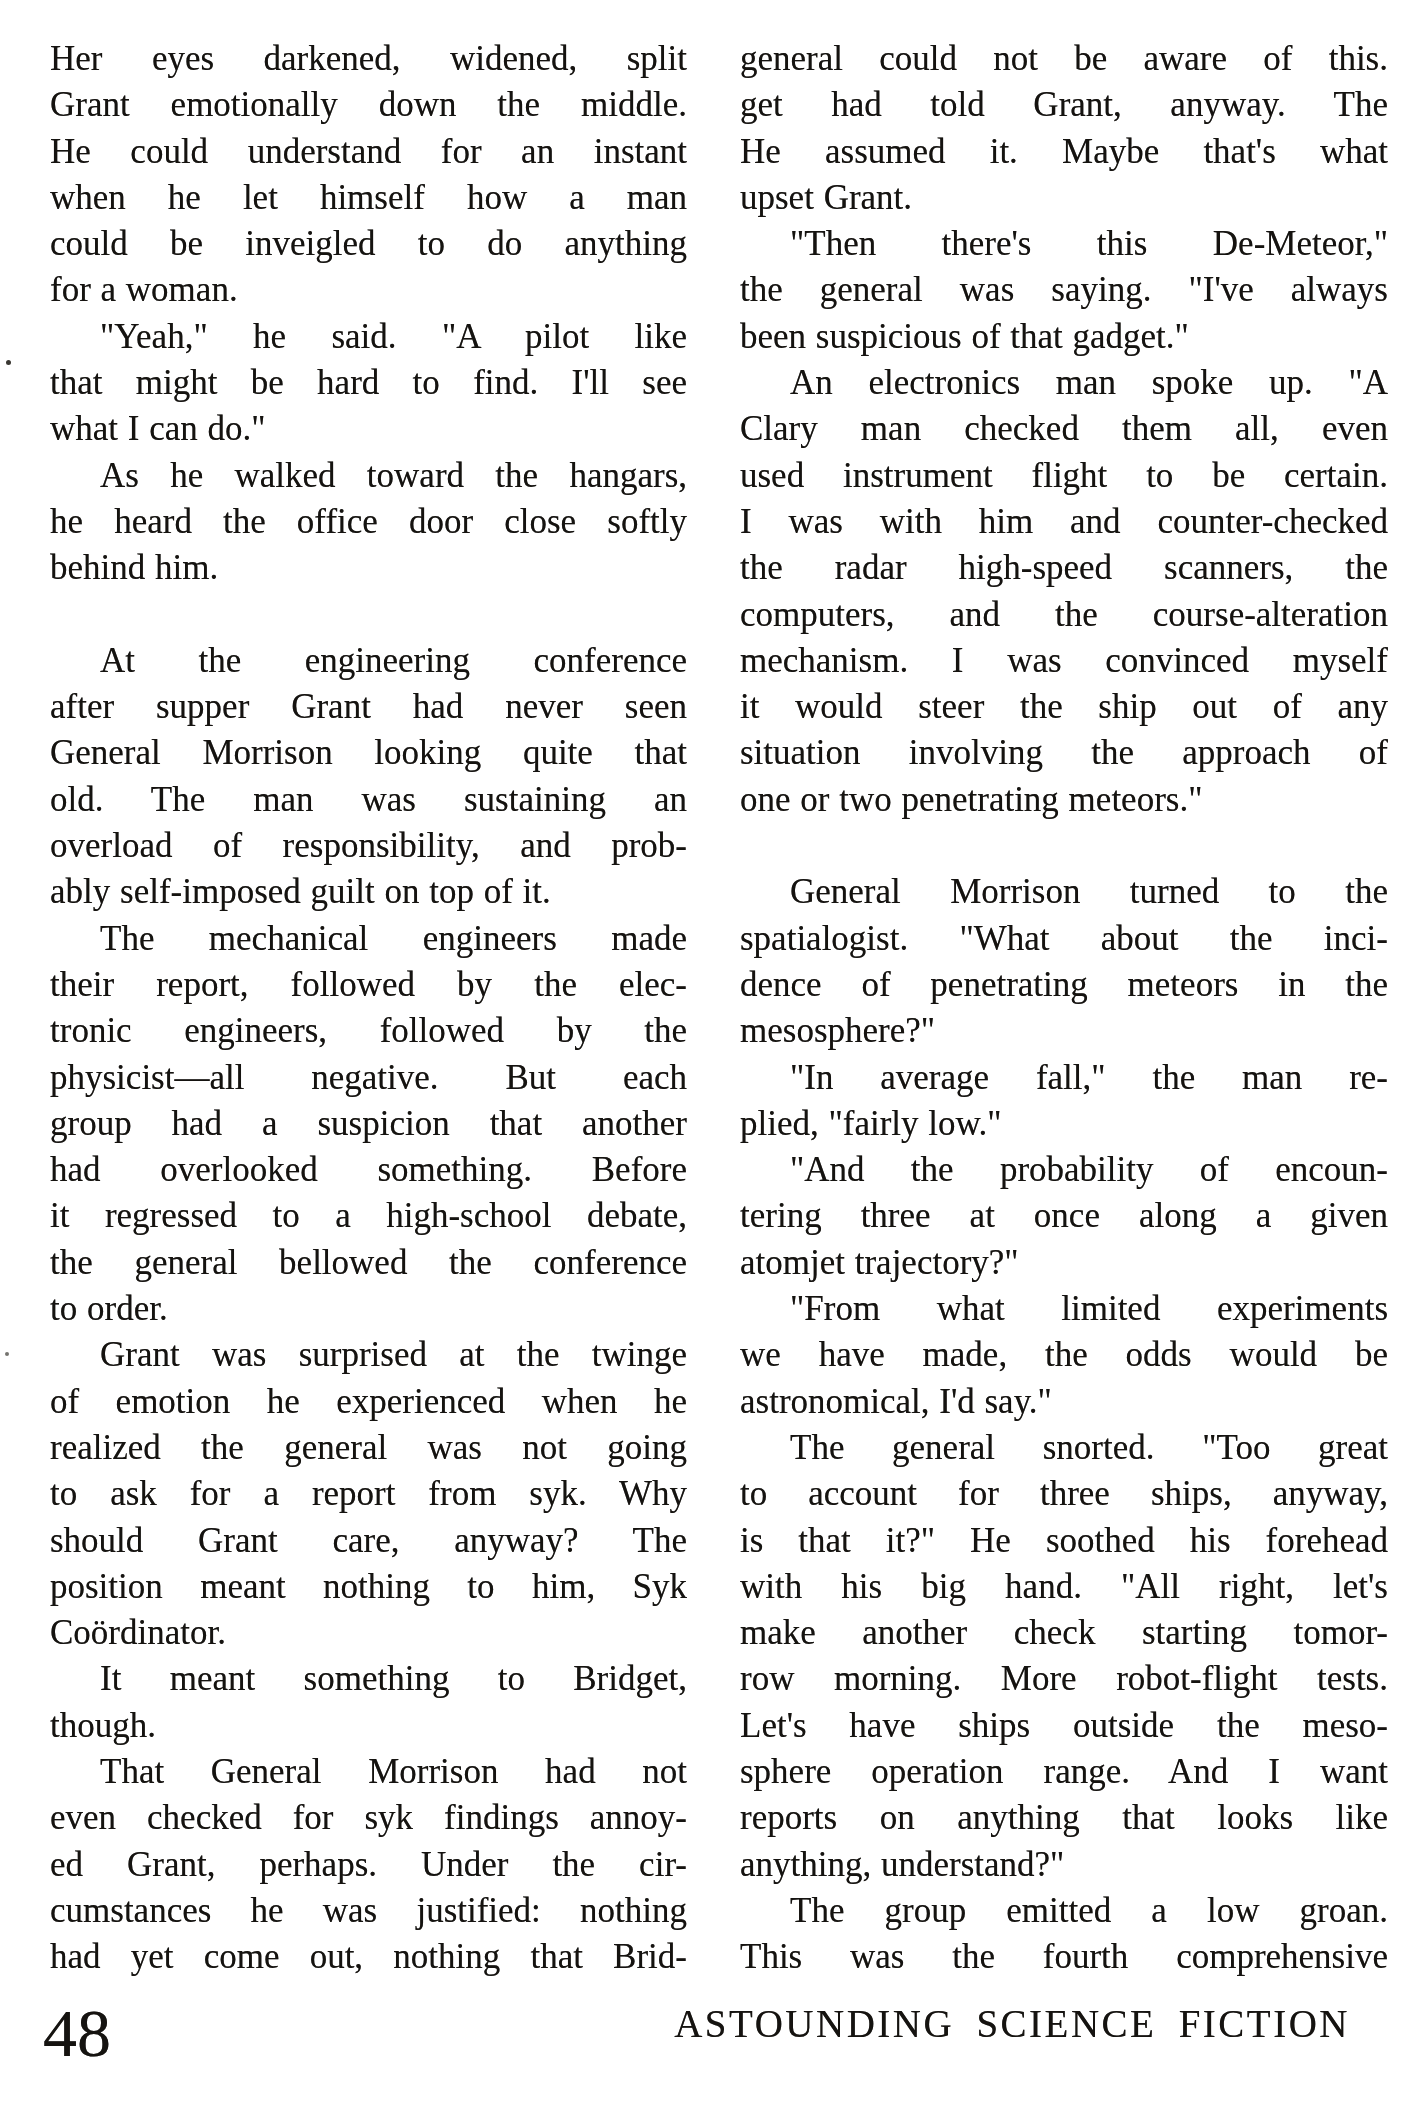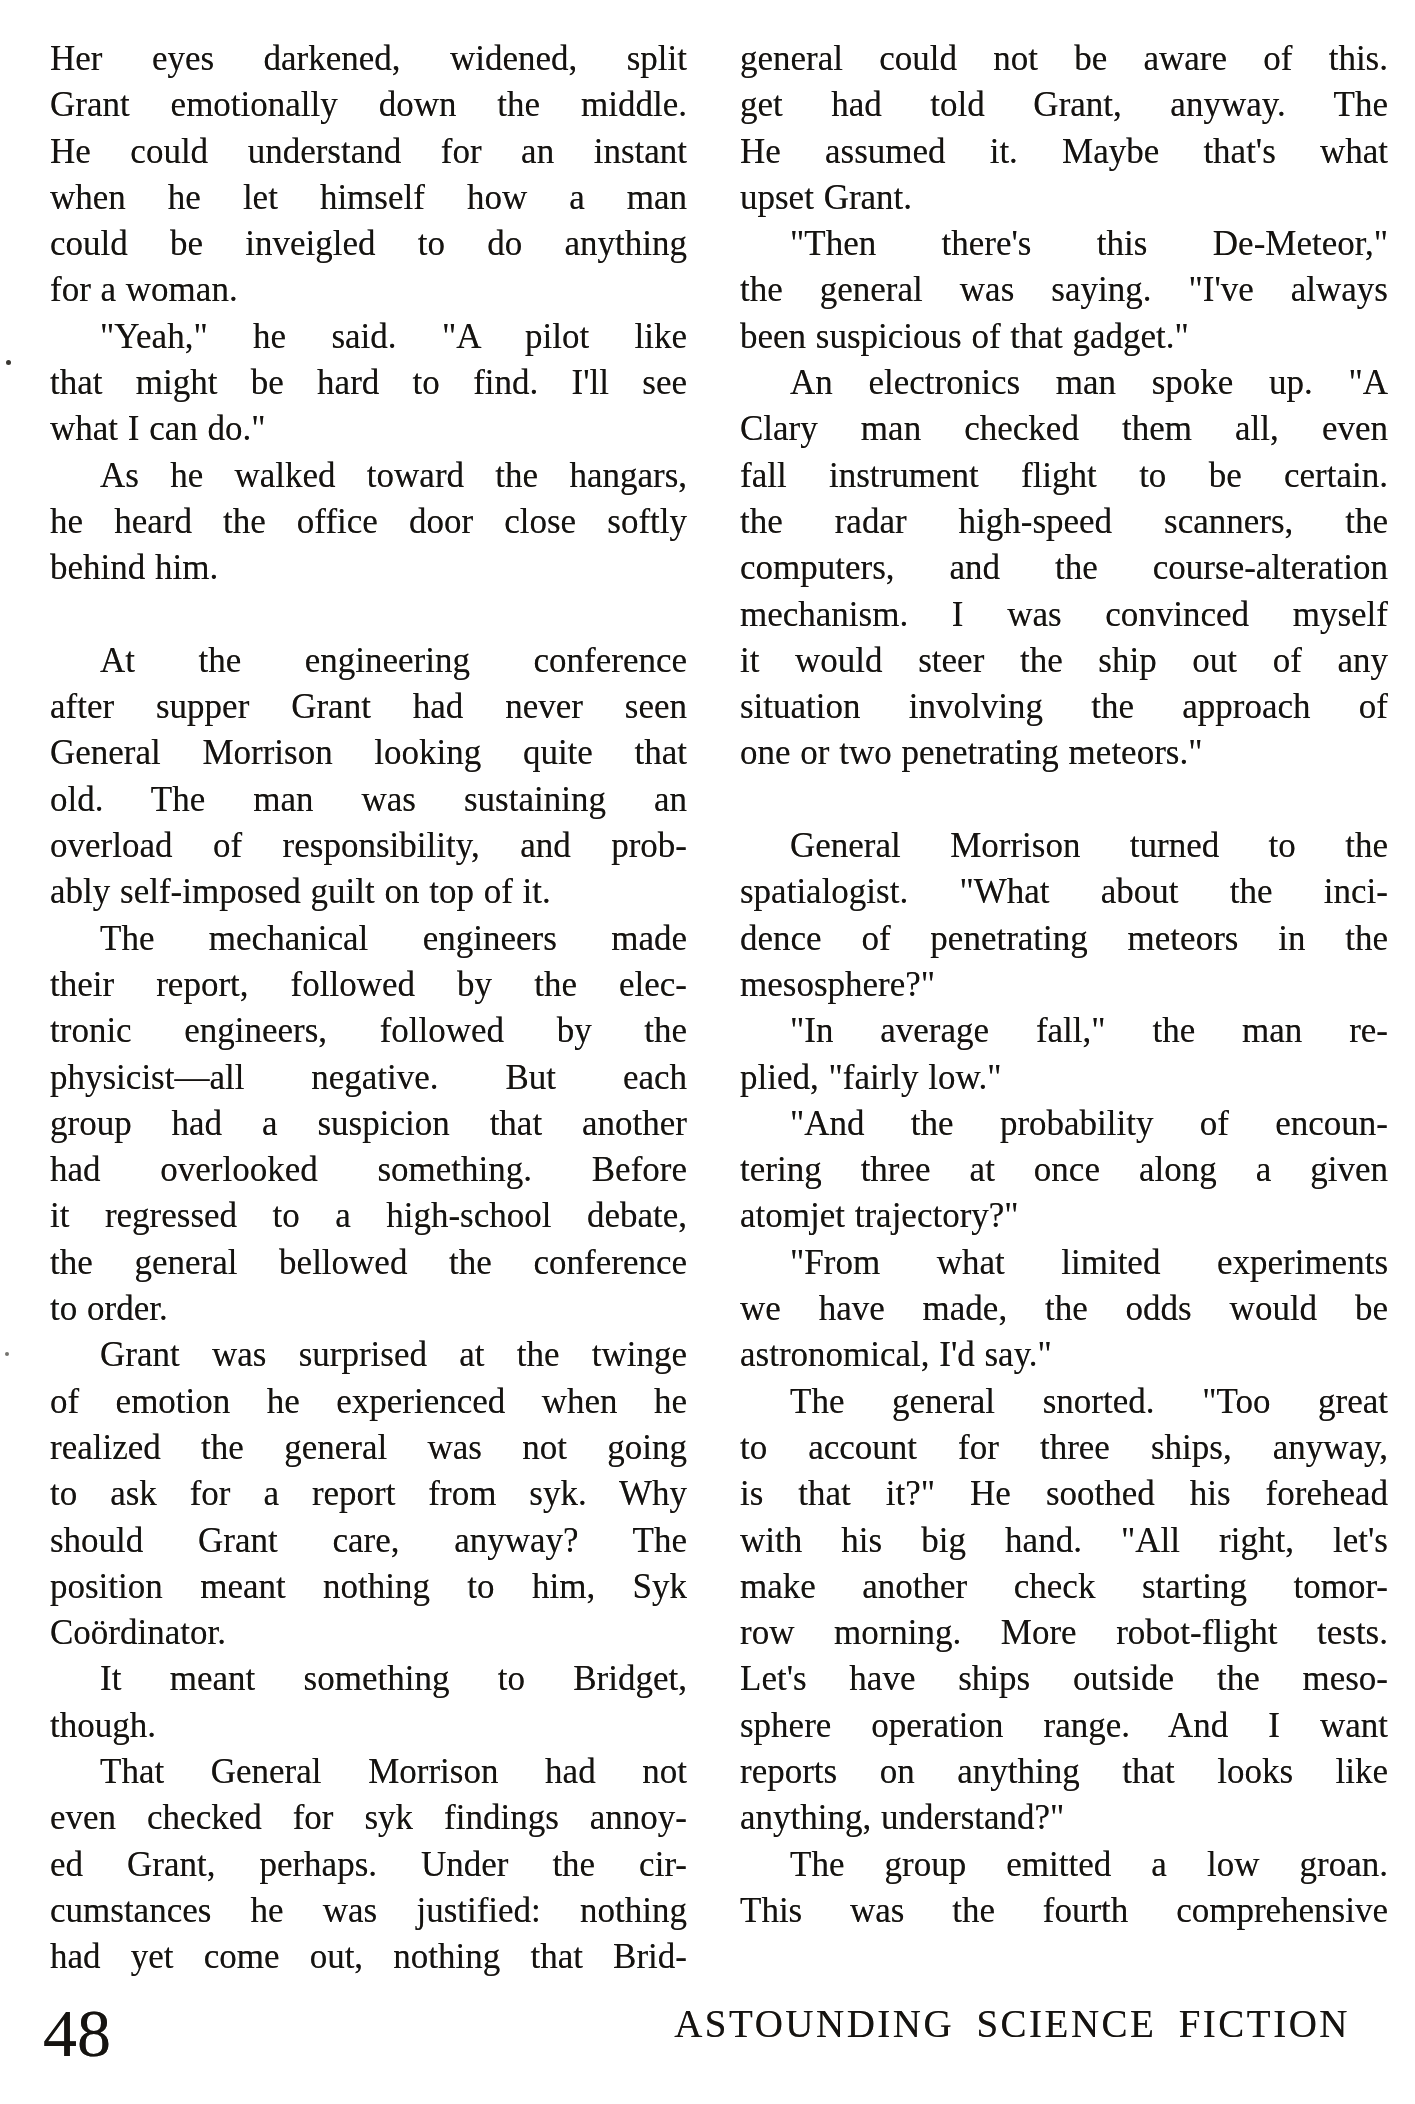--- a/index.html
+++ b/index.html
@@ -122,21 +122,22 @@
   <div class="col col-right" id="col-right">
       <div class="line">general could not be aware of this.</div>
       <div class="line">get had told Grant, anyway. The</div>
       <div class="line">He assumed it. Maybe that's what</div>
       <div class="line end">upset Grant.</div>
       <div class="line indent">"Then there's this De-Meteor,"</div>
       <div class="line">the general was saying. "I've always</div>
       <div class="line end">been suspicious of that gadget."</div>
       <div class="line indent">An electronics man spoke up. "A</div>
       <div class="line">Clary man checked them all, even</div>
-      <div class="line">fall instrument flight to be certain.</div>
+      <div class="line">used instrument flight to be certain.</div>
+      <div class="line">I was with him and counter-checked</div>
       <div class="line">the radar high-speed scanners, the</div>
       <div class="line">computers, and the course-alteration</div>
       <div class="line">mechanism. I was convinced myself</div>
       <div class="line">it would steer the ship out of any</div>
       <div class="line">situation involving the approach of</div>
       <div class="line end">one or two penetrating meteors."</div>
       <div class="line blank">&nbsp;</div>
       <div class="line indent">General Morrison turned to the</div>
       <div class="line">spatialogist. "What about the inci-</div>
       <div class="line">dence of penetrating meteors in the</div>

